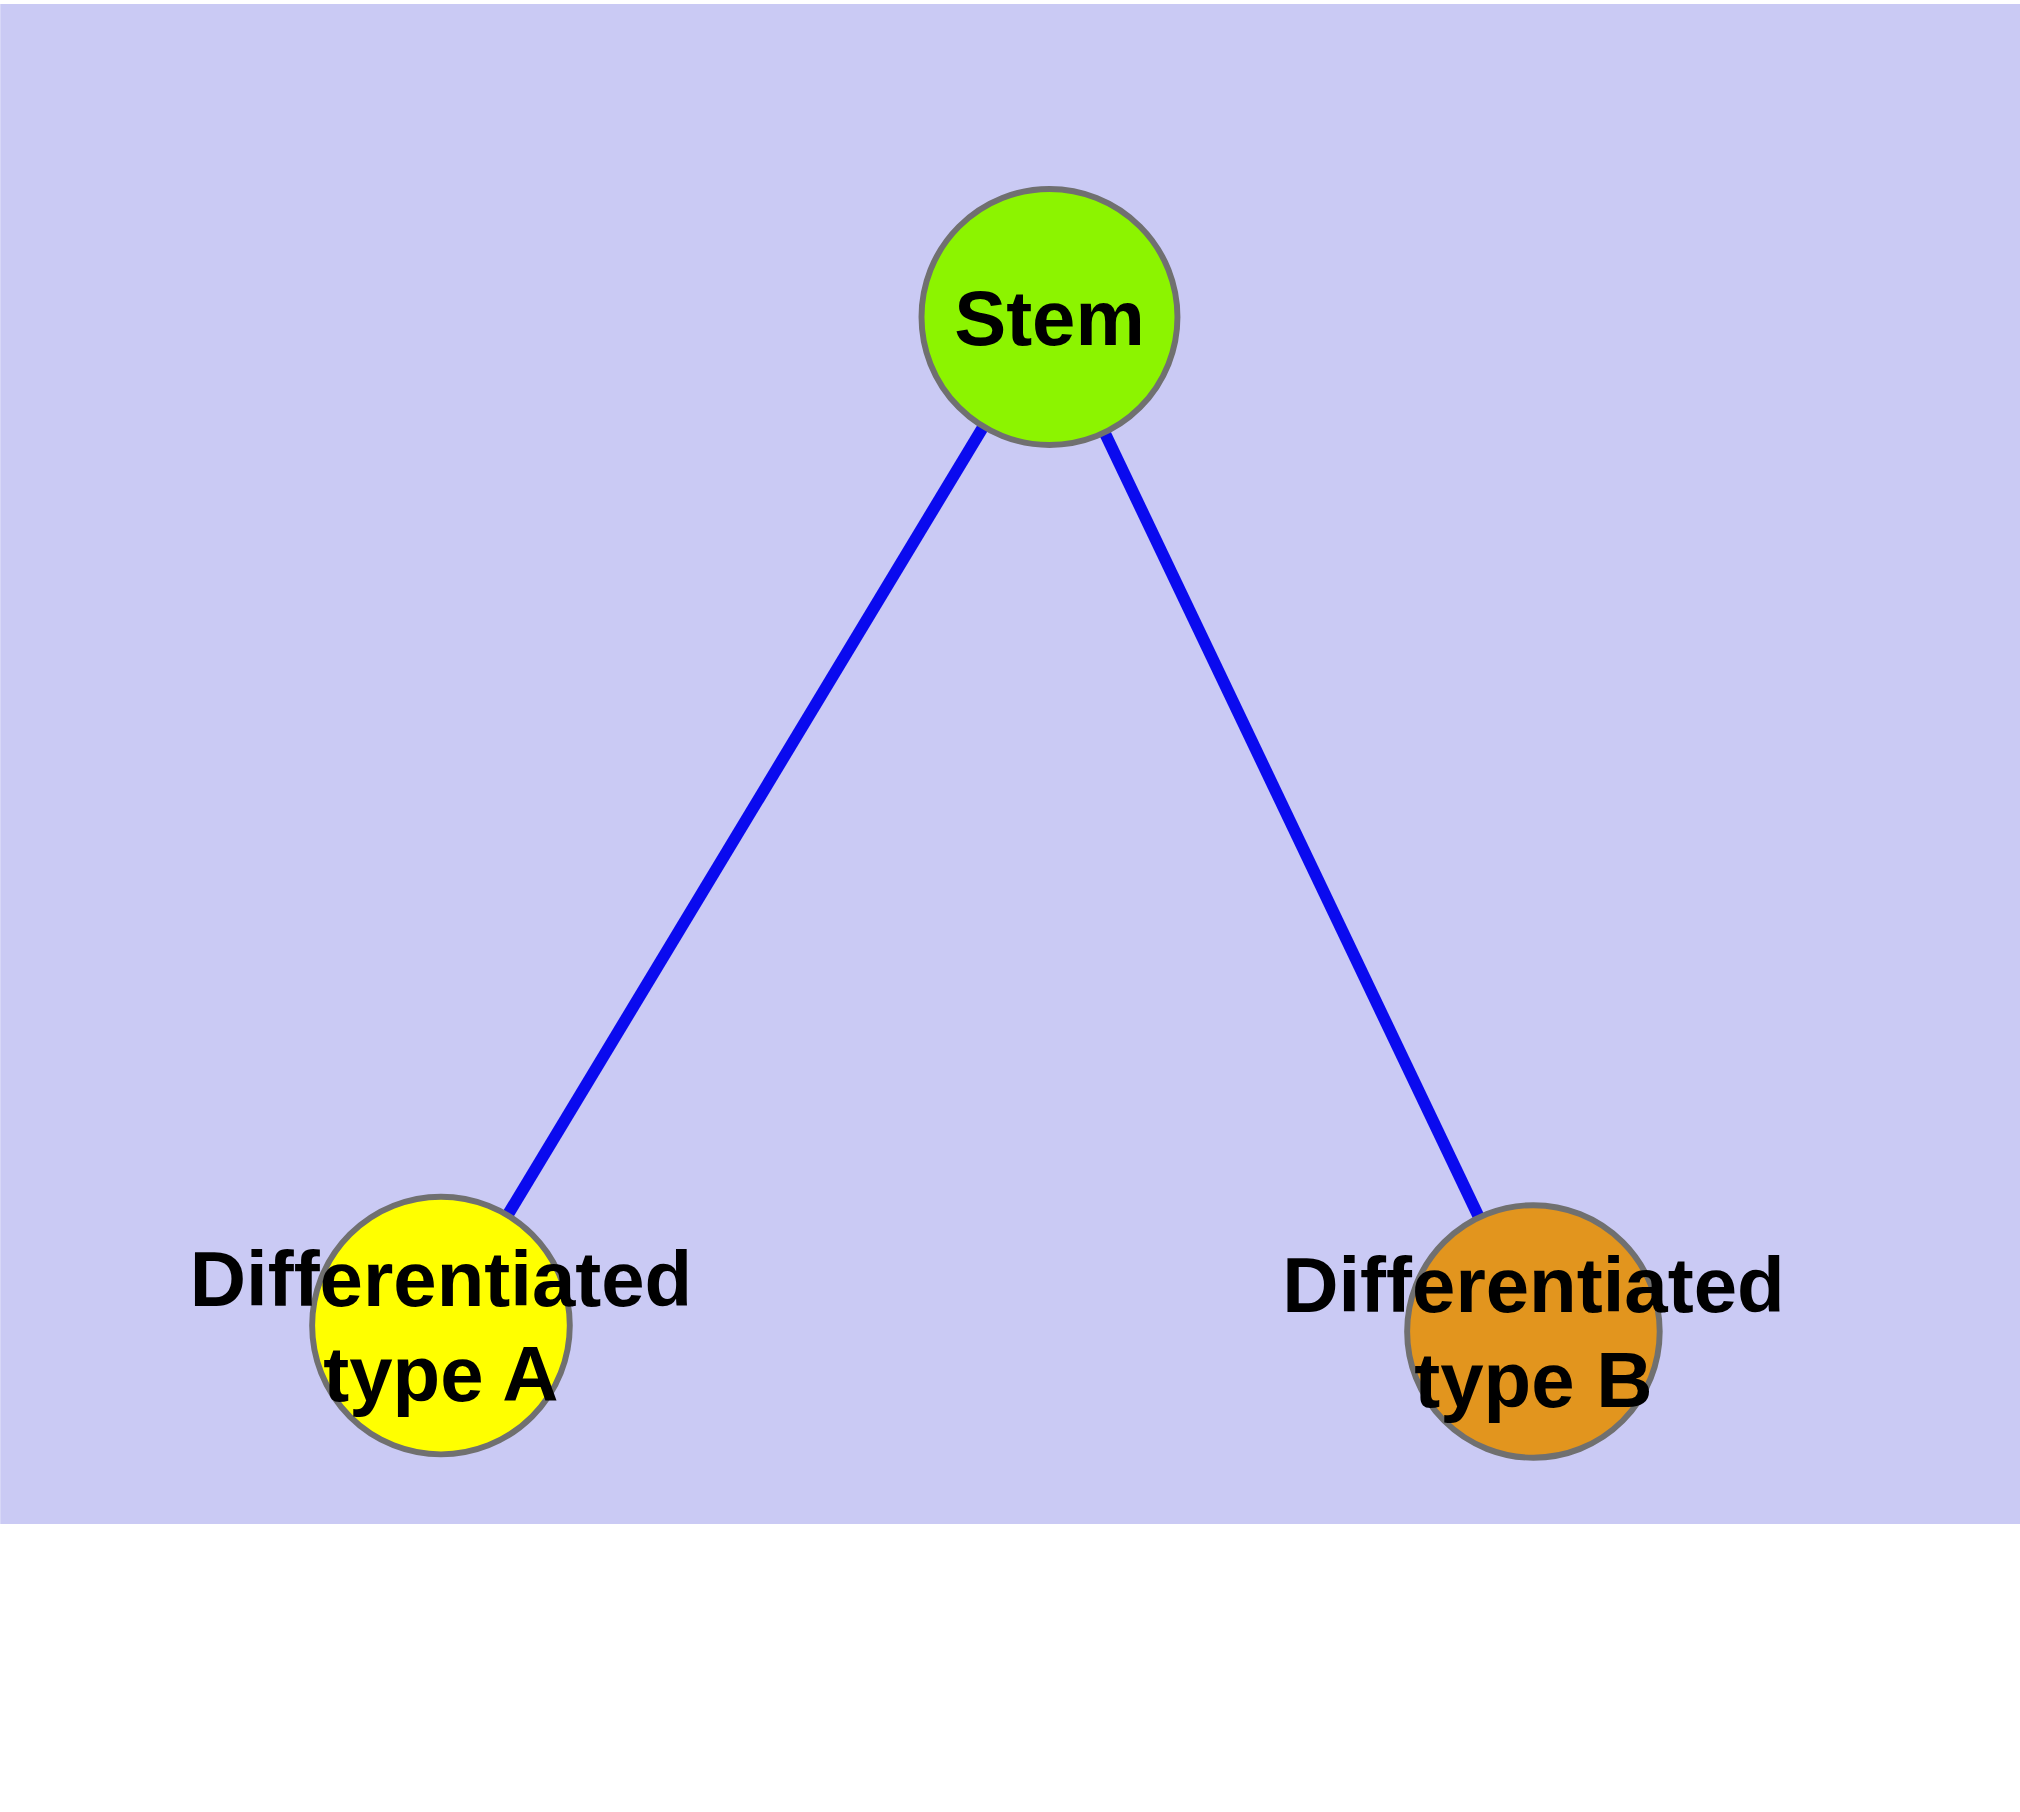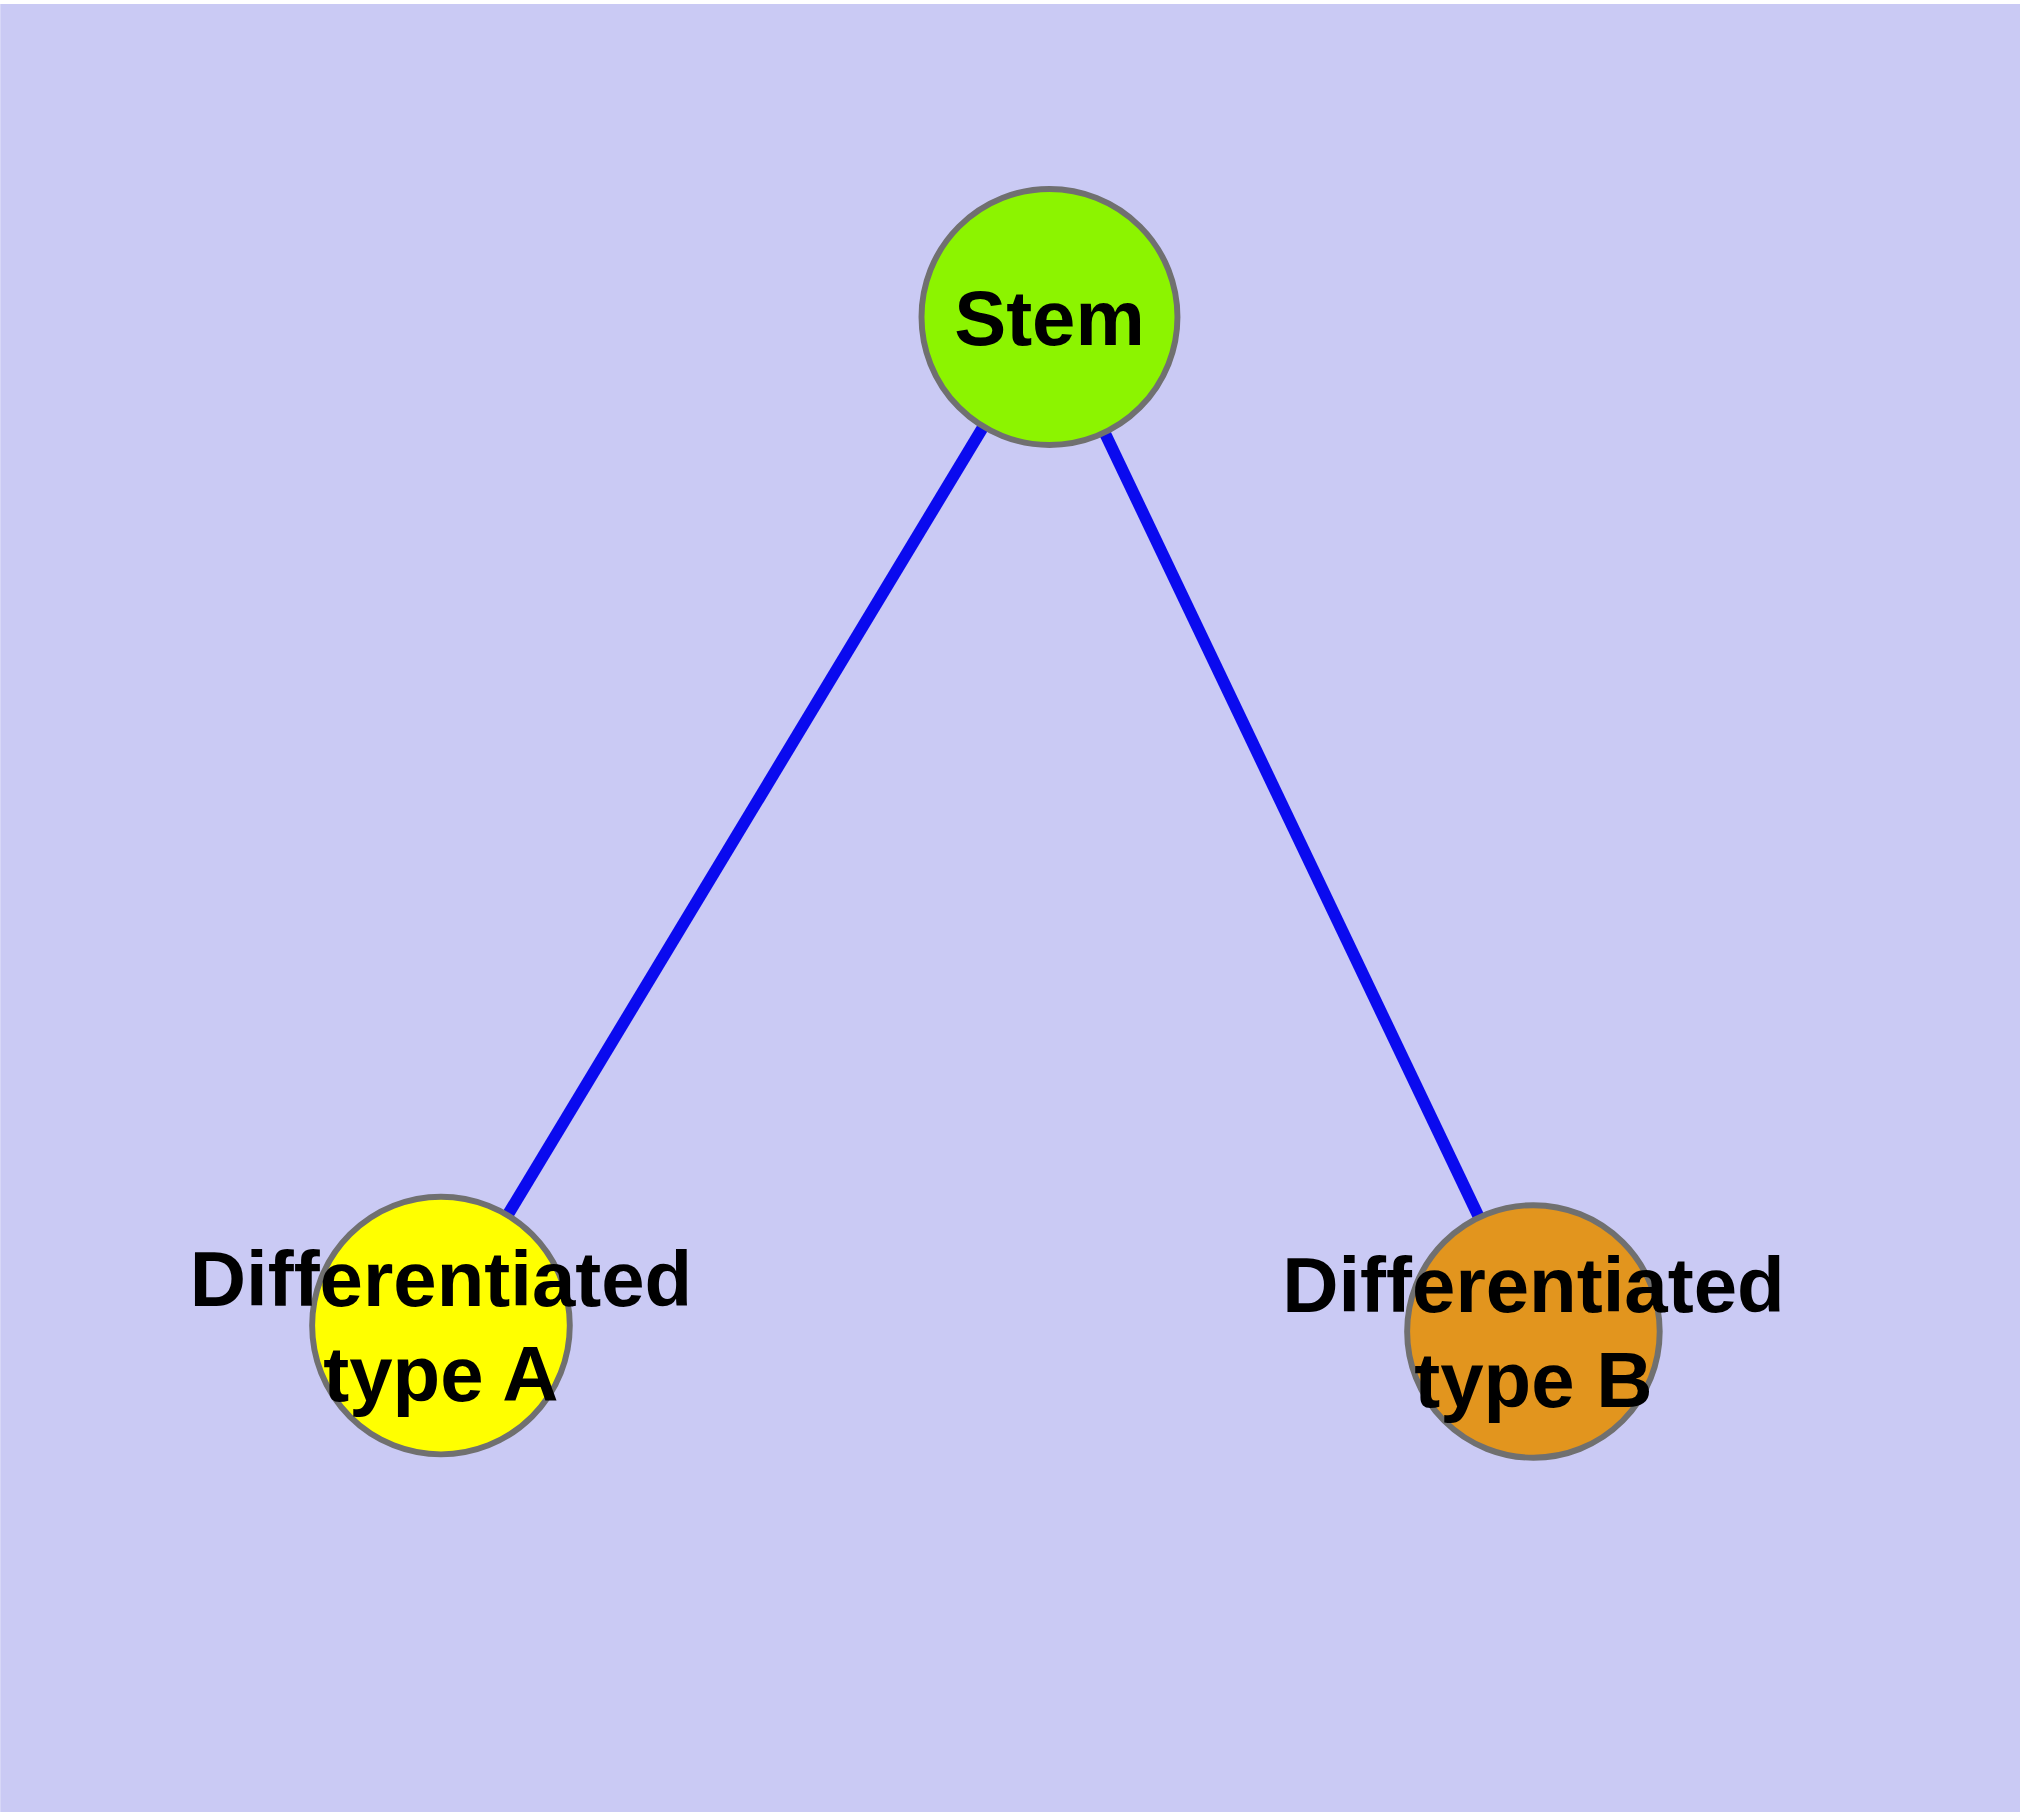--- a/index.html
+++ b/index.html
@@ -3,21 +3,21 @@
 <meta charset="utf-8">
 <style>
   html, body {
     margin: 0;
     padding: 0;
     background: #ffffff;
   }
   .canvas {
     position: relative;
     width: 2021px;
-    height: 1812px;
+    height: 1524px;
     overflow: hidden;
     font-family: "Liberation Sans", sans-serif;
   }
   .top-strip {
     position: absolute;
     top: 0; left: 0;
     width: 100%;
     height: 4.2px;
     background: #ffffff;
     z-index: 2;

